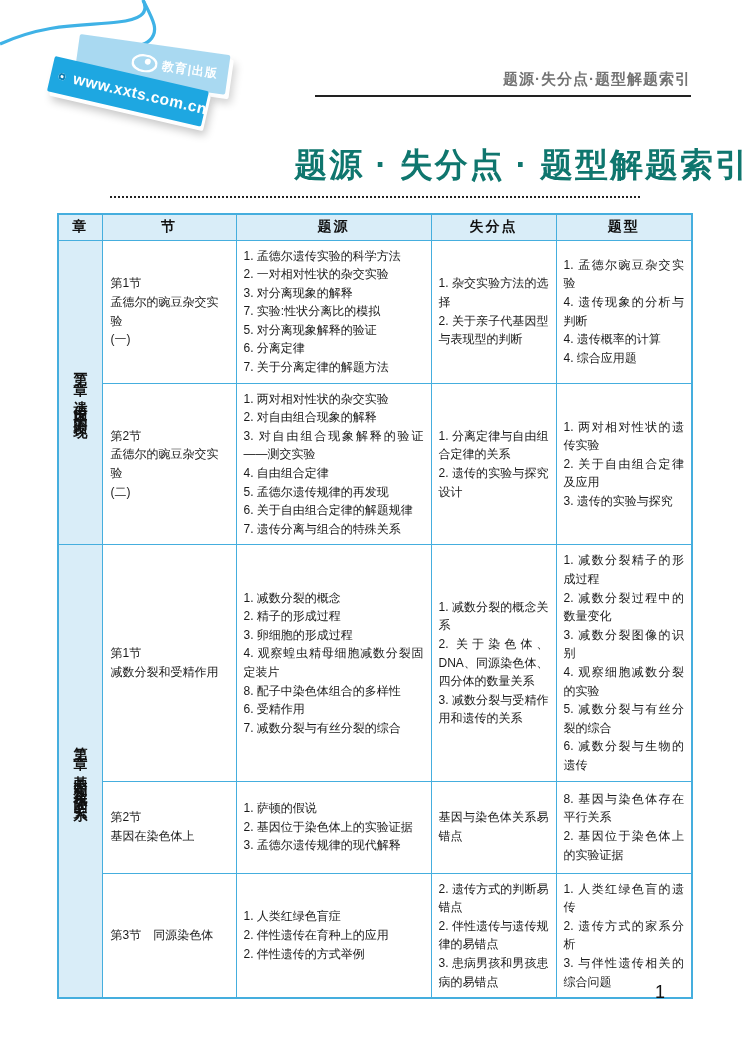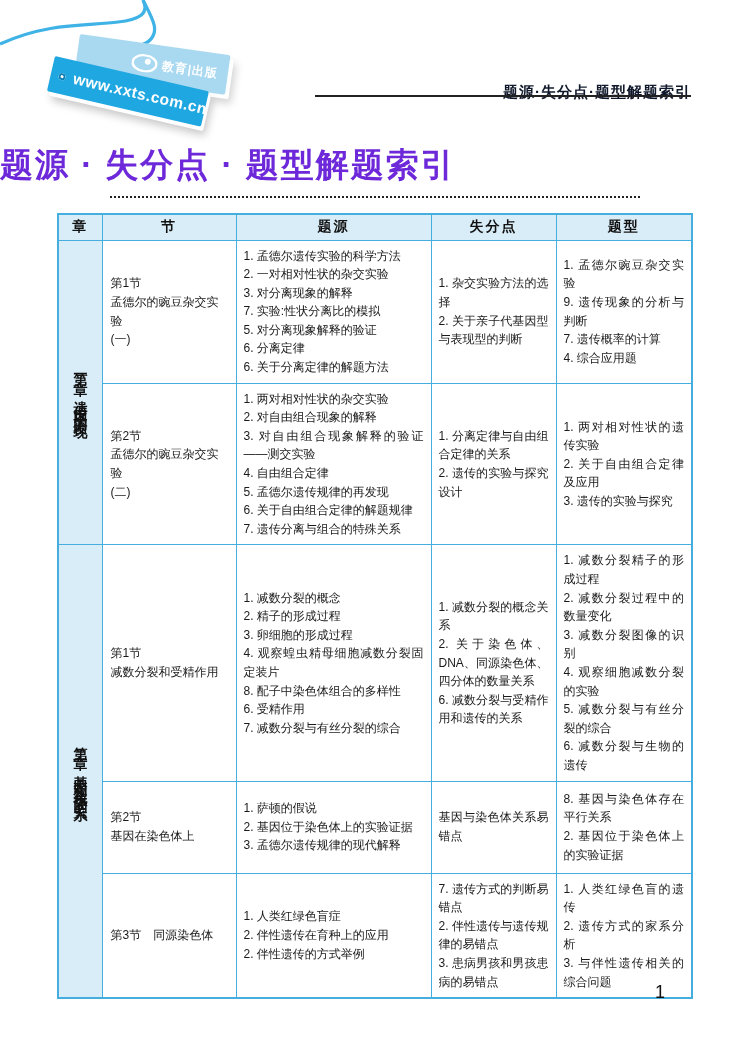--- a/index.html
+++ b/index.html
@@ -22,28 +22,28 @@
   .ribbon-front{
     left:55px;top:56px;width:158px;height:36px;background:#1ea7e1;
     transform:rotate(13deg);transform-origin:left top;
     box-shadow:3px 4px 0 #ffffff,6px 8px 9px rgba(0,0,0,.22);
     display:flex;align-items:center;gap:8px;padding-left:8px;box-sizing:border-box;
   }
   .grommet{width:7px;height:7px;border-radius:50%;background:#ffffff;box-shadow:inset 0 0 0 2px #0d7fb5;flex:0 0 auto;}
   .site-url{color:#ffffff;font-weight:bold;font-size:15.5px;letter-spacing:.5px;white-space:nowrap;}
   
   .running-header{
-    position:absolute;top:83px;left:0;right:59px;text-align:right;
-    font-size:15px;font-weight:bold;letter-spacing:1px;color:#0f172a;
+    position:absolute;top:70px;left:0;right:59px;text-align:right;
+    font-size:15px;font-weight:bold;letter-spacing:1px;color:#737373;
   }
   .running-rule{position:absolute;top:95px;left:315px;width:376px;border-top:2px solid #222;}
   
   .main-title{
-    position:absolute;top:143px;left:0;width:750px;text-align:left;
-    font-size:33px;font-weight:800;letter-spacing:2px;color:#6d28d9;
+    position:absolute;top:143px;left:0;width:750px;text-align:right;
+    font-size:33px;font-weight:800;letter-spacing:2px;color:#0f766e;
   }
   .title-rule{position:absolute;top:196px;left:110px;width:530px;border-top:2px dotted #222;}
   
   .index-table{
     position:absolute;left:57px;top:213px;width:634px;
     border-collapse:collapse;table-layout:fixed;
   }
   .index-table th,.index-table td{
     border:1px solid #45aede;vertical-align:middle;
     font-size:12px;line-height:1.55;box-sizing:border-box;
@@ -121,30 +121,30 @@
           <div class="line">孟德尔的豌豆杂交实验</div>
           <div class="line">(一)</div>
         </td>
     <td class="list-cell">
           <div class="li">1. 孟德尔遗传实验的科学方法</div>
           <div class="li">2. 一对相对性状的杂交实验</div>
           <div class="li">3. 对分离现象的解释</div>
           <div class="li">7. 实验:性状分离比的模拟</div>
           <div class="li">5. 对分离现象解释的验证</div>
           <div class="li">6. 分离定律</div>
-          <div class="li">6. 关于分离定律的解题方法</div>
+          <div class="li">7. 关于分离定律的解题方法</div>
         </td>
     <td class="list-cell">
           <div class="li">1. 杂交实验方法的选择</div>
           <div class="li">2. 关于亲子代基因型与表现型的判断</div>
         </td>
     <td class="list-cell">
           <div class="li">1. 孟德尔豌豆杂交实验</div>
-          <div class="li">9. 遗传现象的分析与判断</div>
-          <div class="li">7. 遗传概率的计算</div>
+          <div class="li">4. 遗传现象的分析与判断</div>
+          <div class="li">4. 遗传概率的计算</div>
           <div class="li">4. 综合应用题</div>
         </td>
   </tr>
 
   <tr style="height:155px">
     <td class="section-cell">
           <div class="line">第2节</div>
           <div class="line">孟德尔的豌豆杂交实验</div>
           <div class="line">(二)</div>
         </td>
@@ -183,21 +183,21 @@
           <div class="li">2. 精子的形成过程</div>
           <div class="li">3. 卵细胞的形成过程</div>
           <div class="li">4. 观察蝗虫精母细胞减数分裂固定装片</div>
           <div class="li">8. 配子中染色体组合的多样性</div>
           <div class="li">6. 受精作用</div>
           <div class="li">7. 减数分裂与有丝分裂的综合</div>
         </td>
     <td class="list-cell">
           <div class="li">1. 减数分裂的概念关系</div>
           <div class="li">2. 关于染色体、DNA、同源染色体、四分体的数量关系</div>
-          <div class="li">6. 减数分裂与受精作用和遗传的关系</div>
+          <div class="li">3. 减数分裂与受精作用和遗传的关系</div>
         </td>
     <td class="list-cell">
           <div class="li">1. 减数分裂精子的形成过程</div>
           <div class="li">2. 减数分裂过程中的数量变化</div>
           <div class="li">3. 减数分裂图像的识别</div>
           <div class="li">4. 观察细胞减数分裂的实验</div>
           <div class="li">5. 减数分裂与有丝分裂的综合</div>
           <div class="li">6. 减数分裂与生物的遗传</div>
         </td>
   </tr>
@@ -224,21 +224,21 @@
   <tr style="height:112px">
     <td class="section-cell">
           <div class="line">第3节　同源染色体</div>
         </td>
     <td class="list-cell">
           <div class="li">1. 人类红绿色盲症</div>
           <div class="li">2. 伴性遗传在育种上的应用</div>
           <div class="li">2. 伴性遗传的方式举例</div>
         </td>
     <td class="list-cell">
-          <div class="li">7. 遗传方式的判断易错点</div>
+          <div class="li">2. 遗传方式的判断易错点</div>
           <div class="li">2. 伴性遗传与遗传规律的易错点</div>
           <div class="li">3. 患病男孩和男孩患病的易错点</div>
         </td>
     <td class="list-cell">
           <div class="li">1. 人类红绿色盲的遗传</div>
           <div class="li">2. 遗传方式的家系分析</div>
           <div class="li">3. 与伴性遗传相关的综合问题</div>
         </td>
   </tr>
 </tbody>

